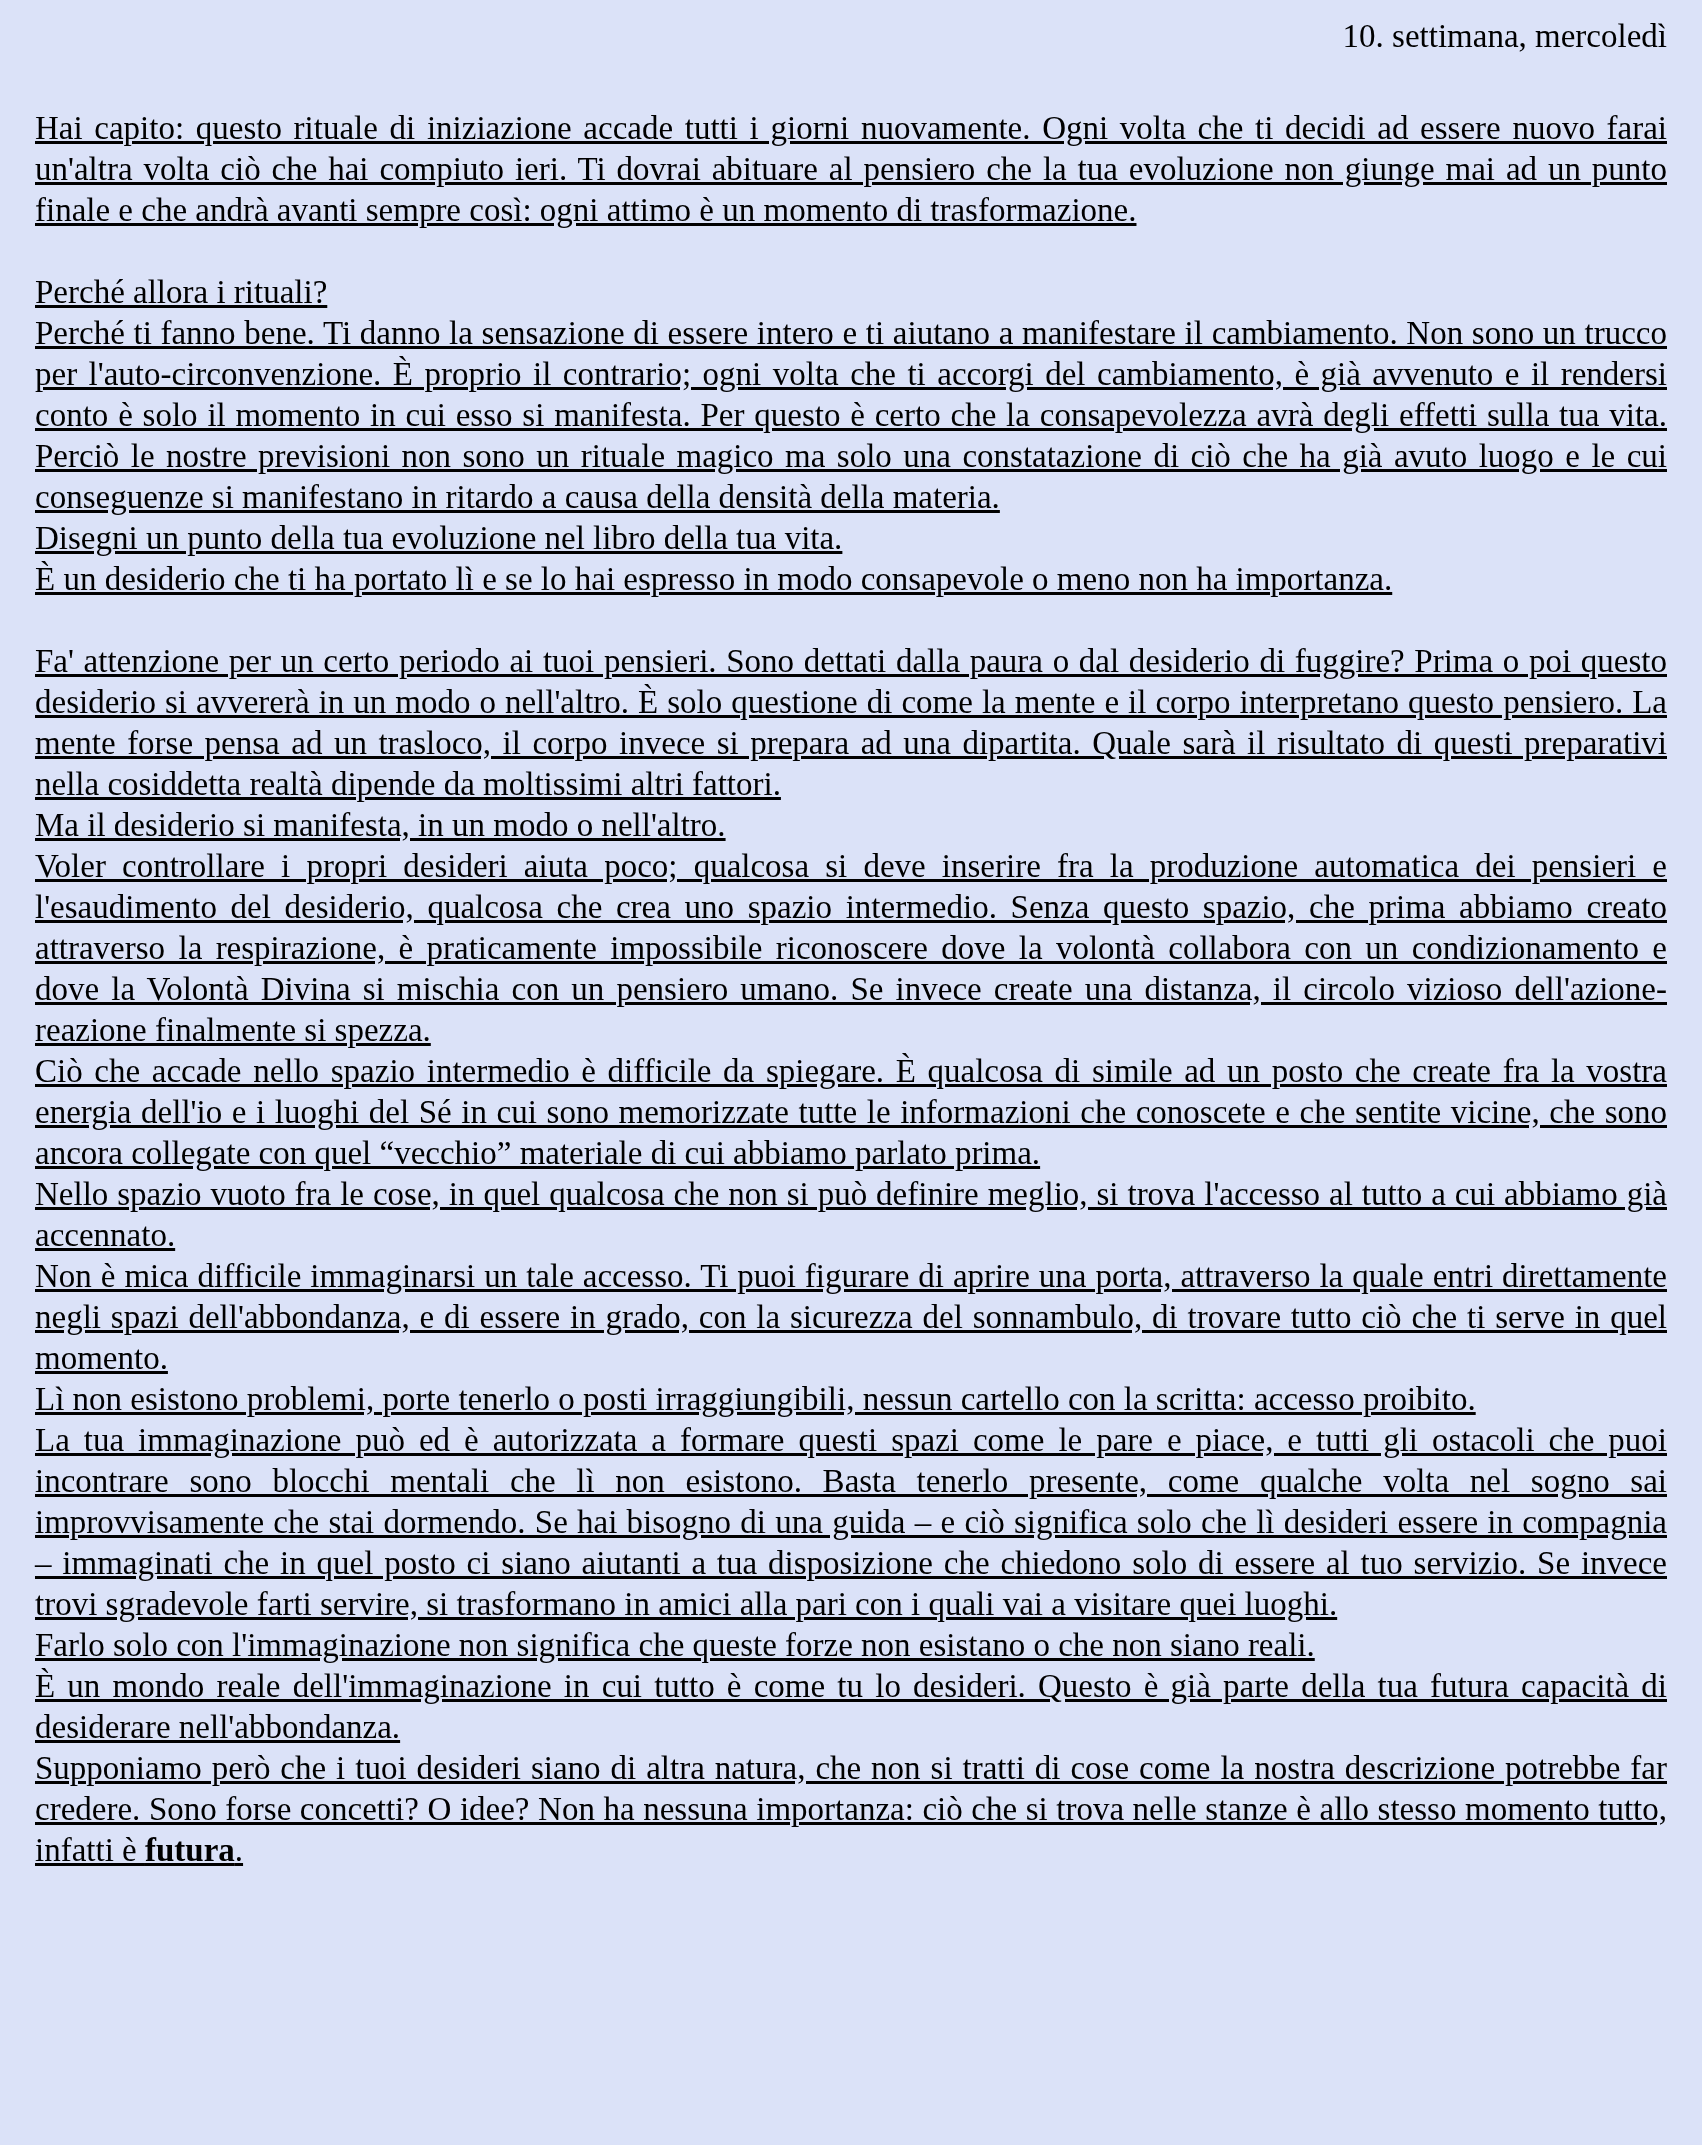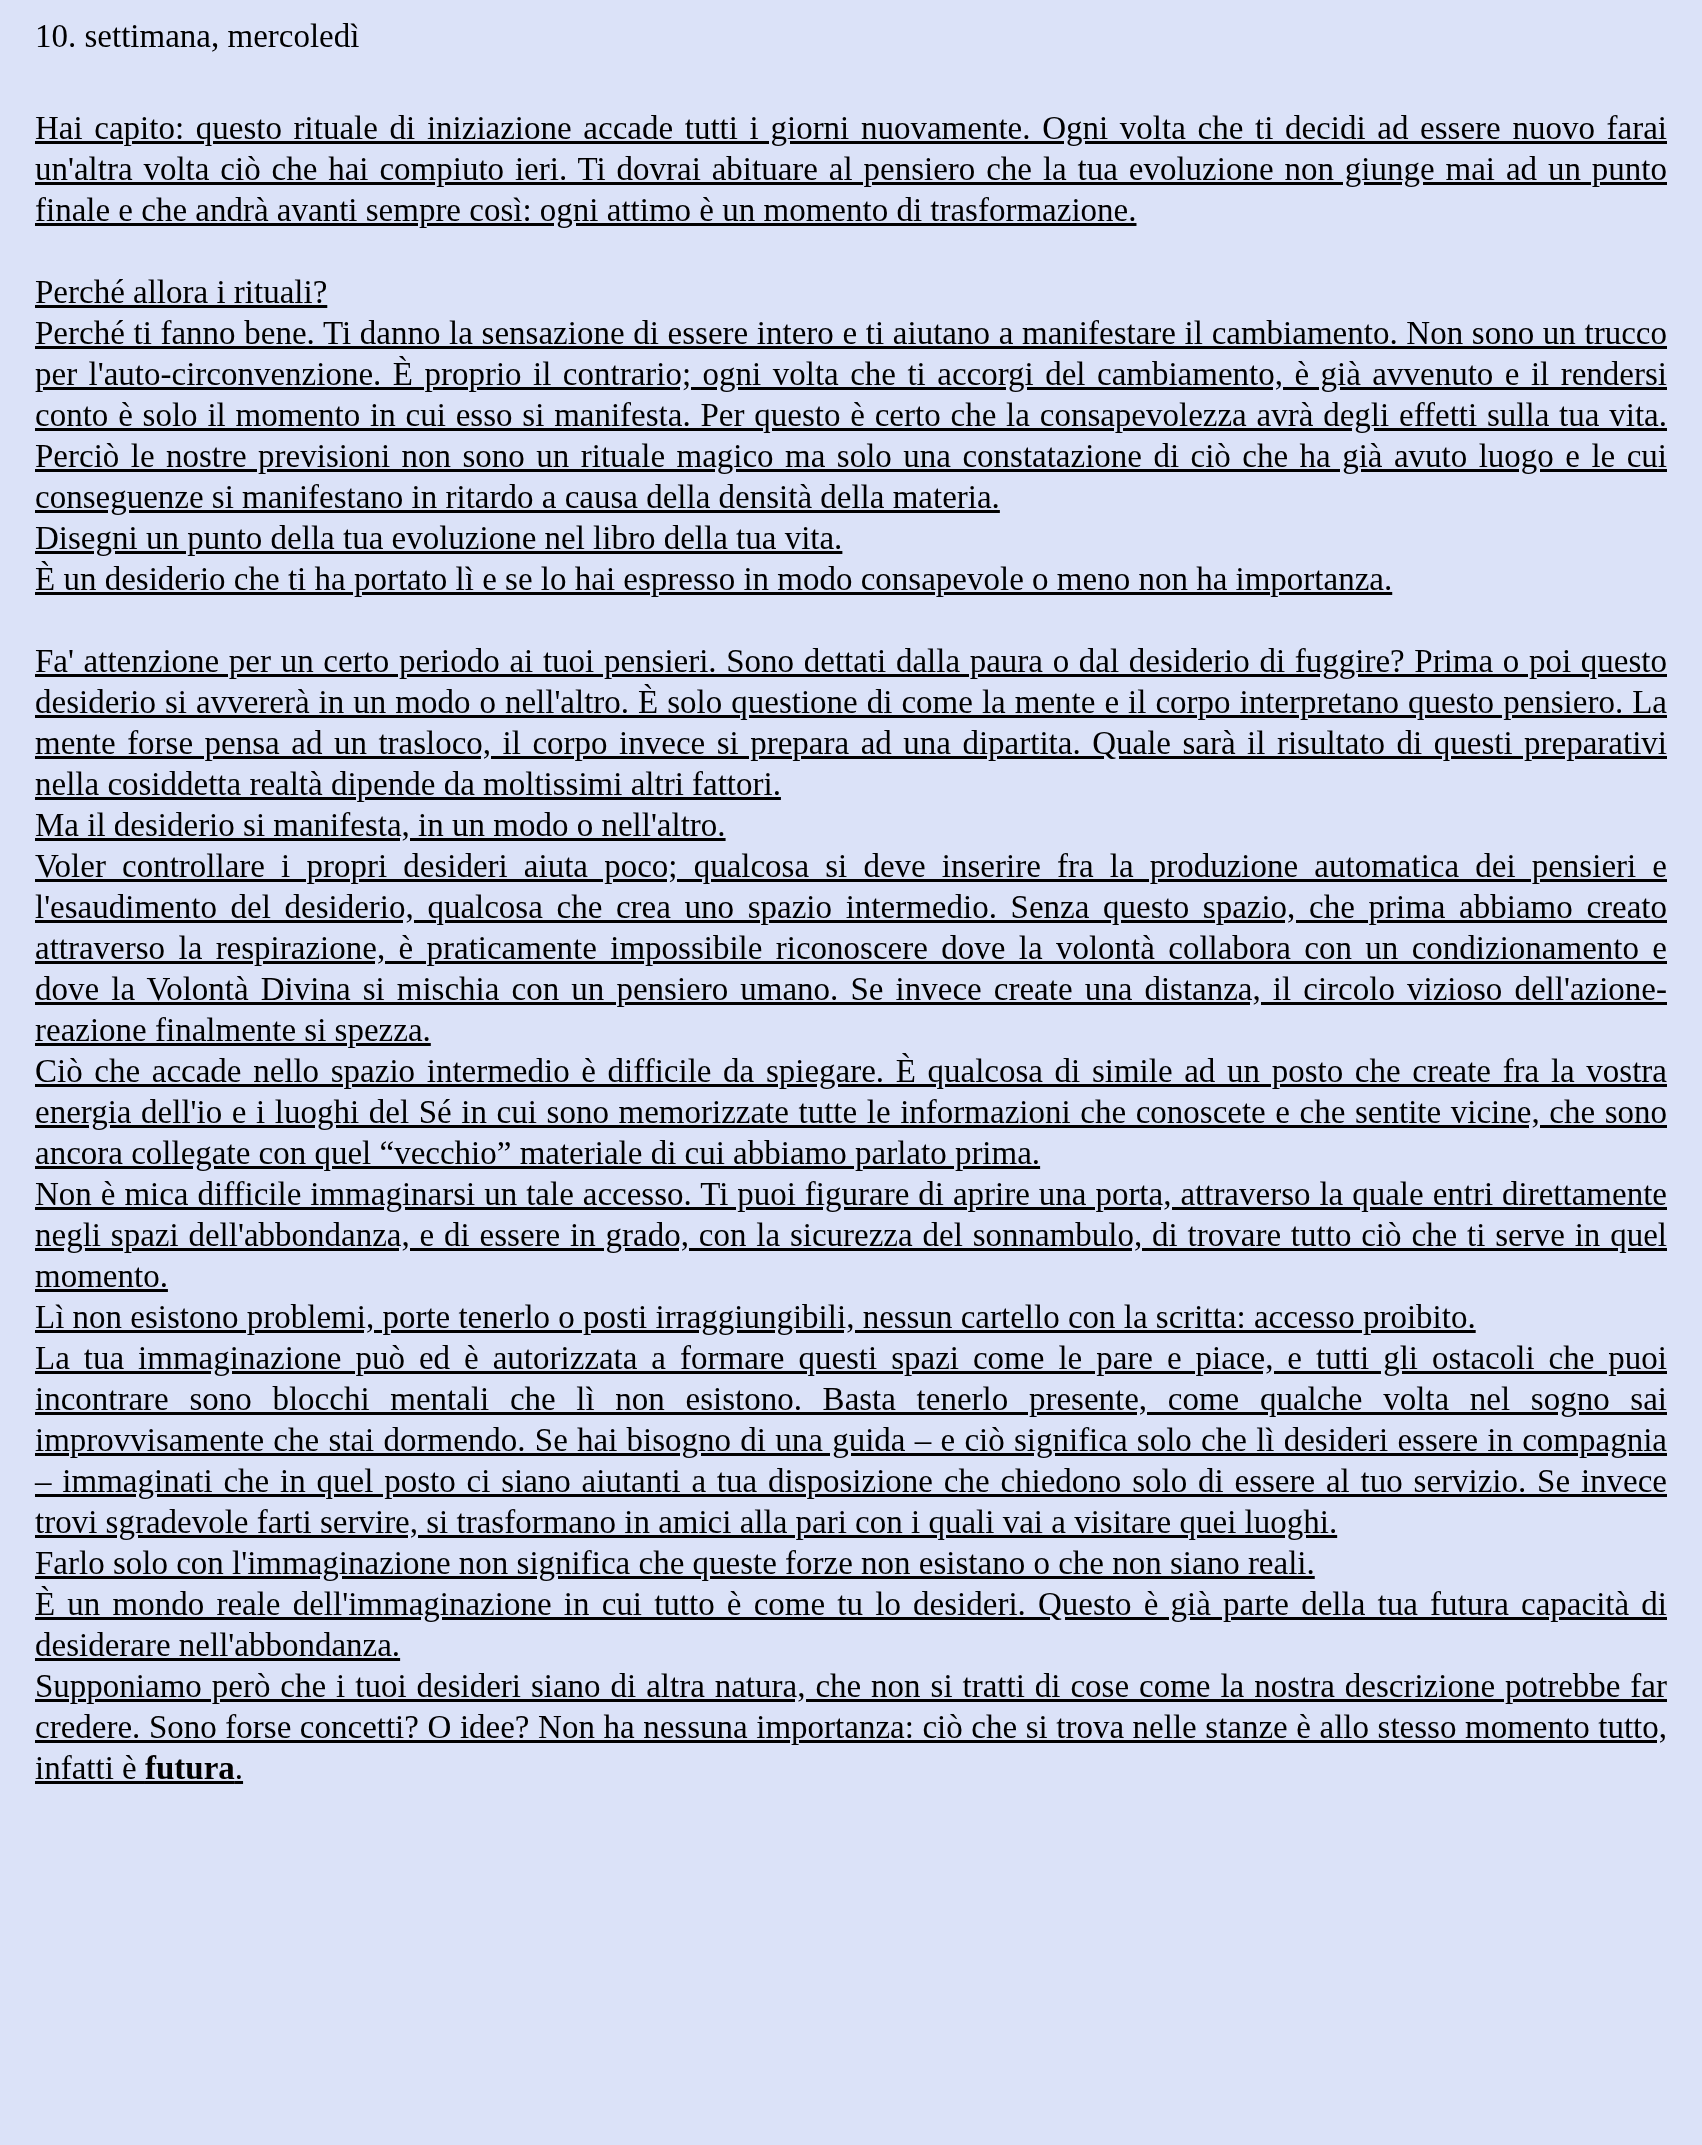--- a/index.html
+++ b/index.html
@@ -16,21 +16,21 @@
   }
   .page {
     box-sizing: border-box;
     width: 1702px;
     height: 2146px;
     padding: 16px 35px 0 35px;
   }
   .page-header {
     font-size: 33px;
     line-height: 41px;
-    text-align: left;
+    text-align: right;
     margin: 0 0 51px 0;
   }
   .document-body {
     font-size: 33px;
     line-height: 41px;
   }
   .document-body p.para {
     margin: 0;
     text-align: justify;
     text-justify: inter-word;
@@ -51,20 +51,21 @@
   <div class="document-body">
       <p class="para"><span>Hai capito: questo rituale di iniziazione accade tutti i giorni nuovamente. Ogni volta che ti decidi ad essere nuovo farai un'altra volta ciò che hai compiuto ieri. Ti dovrai abituare al pensiero che la tua evoluzione non giunge mai ad un punto finale e che andrà avanti sempre così: ogni attimo è un momento di trasformazione.</span></p>
       <p class="para gap"><span>Perché allora i rituali?</span></p>
       <p class="para"><span>Perché ti fanno bene. Ti danno la sensazione di essere intero e ti aiutano a manifestare il cambiamento. Non sono un trucco per l'auto-circonvenzione. È proprio il contrario; ogni volta che ti accorgi del cambiamento, è già avvenuto e il rendersi conto è solo il momento in cui esso si manifesta. Per questo è certo che la consapevolezza avrà degli effetti sulla tua vita. Perciò le nostre previsioni non sono un rituale magico ma solo una constatazione di ciò che ha già avuto luogo e le cui conseguenze si manifestano in ritardo a causa della densità della materia.</span></p>
       <p class="para"><span>Disegni un punto della tua evoluzione nel libro della tua vita.</span></p>
       <p class="para"><span>È un desiderio che ti ha portato lì e se lo hai espresso in modo consapevole o meno non ha importanza.</span></p>
       <p class="para gap"><span>Fa' attenzione per un certo periodo ai tuoi pensieri. Sono dettati dalla paura o dal desiderio di fuggire? Prima o poi questo desiderio si avvererà in un modo o nell'altro. È solo questione di come la mente e il corpo interpretano questo pensiero. La mente forse pensa ad un trasloco, il corpo invece si prepara ad una dipartita. Quale sarà il risultato di questi preparativi nella cosiddetta realtà dipende da moltissimi altri fattori.</span></p>
       <p class="para"><span>Ma il desiderio si manifesta, in un modo o nell'altro.</span></p>
       <p class="para"><span>Voler controllare i propri desideri aiuta poco; qualcosa si deve inserire fra la produzione automatica dei pensieri e l'esaudimento del desiderio, qualcosa che crea uno spazio intermedio. Senza questo spazio, che prima abbiamo creato attraverso la respirazione, è praticamente impossibile riconoscere dove la volontà collabora con un condizionamento e dove la Volontà Divina si mischia con un pensiero umano. Se invece create una distanza, il circolo vizioso dell'azione-reazione finalmente si spezza.</span></p>
       <p class="para"><span>Ciò che accade nello spazio intermedio è difficile da spiegare. È qualcosa di simile ad un posto che create fra la vostra energia dell'io e i luoghi del Sé in cui sono memorizzate tutte le informazioni che conoscete e che sentite vicine, che sono ancora collegate con quel “vecchio” materiale di cui abbiamo parlato prima.</span></p>
+      <p class="para"><span>Nello spazio vuoto fra le cose, in quel qualcosa che non si può definire meglio, si trova l'accesso al tutto a cui abbiamo già accennato.</span></p>
       <p class="para"><span>Non è mica difficile immaginarsi un tale accesso. Ti puoi figurare di aprire una porta, attraverso la quale entri direttamente negli spazi dell'abbondanza, e di essere in grado, con la sicurezza del sonnambulo, di trovare tutto ciò che ti serve in quel momento.</span></p>
       <p class="para"><span>Lì non esistono problemi, porte tenerlo o posti irraggiungibili, nessun cartello con la scritta: accesso proibito.</span></p>
       <p class="para"><span>La tua immaginazione può ed è autorizzata a formare questi spazi come le pare e piace, e tutti gli ostacoli che puoi incontrare sono blocchi mentali che lì non esistono. Basta tenerlo presente, come qualche volta nel sogno sai improvvisamente che stai dormendo. Se hai bisogno di una guida – e ciò significa solo che lì desideri essere in compagnia – immaginati che in quel posto ci siano aiutanti a tua disposizione che chiedono solo di essere al tuo servizio. Se invece trovi sgradevole farti servire, si trasformano in amici alla pari con i quali vai a visitare quei luoghi.</span></p>
       <p class="para"><span>Farlo solo con l'immaginazione non significa che queste forze non esistano o che non siano reali.</span></p>
       <p class="para"><span>È un mondo reale dell'immaginazione in cui tutto è come tu lo desideri. Questo è già parte della tua futura capacità di desiderare nell'abbondanza.</span></p>
       <p class="para"><span>Supponiamo però che i tuoi desideri siano di altra natura, che non si tratti di cose come la nostra descrizione potrebbe far credere. Sono forse concetti? O idee? Non ha nessuna importanza: ciò che si trova nelle stanze è allo stesso momento tutto, infatti è </span><span class="bold">futura</span><span>.</span></p>
     </div>
 </div>
 
 

